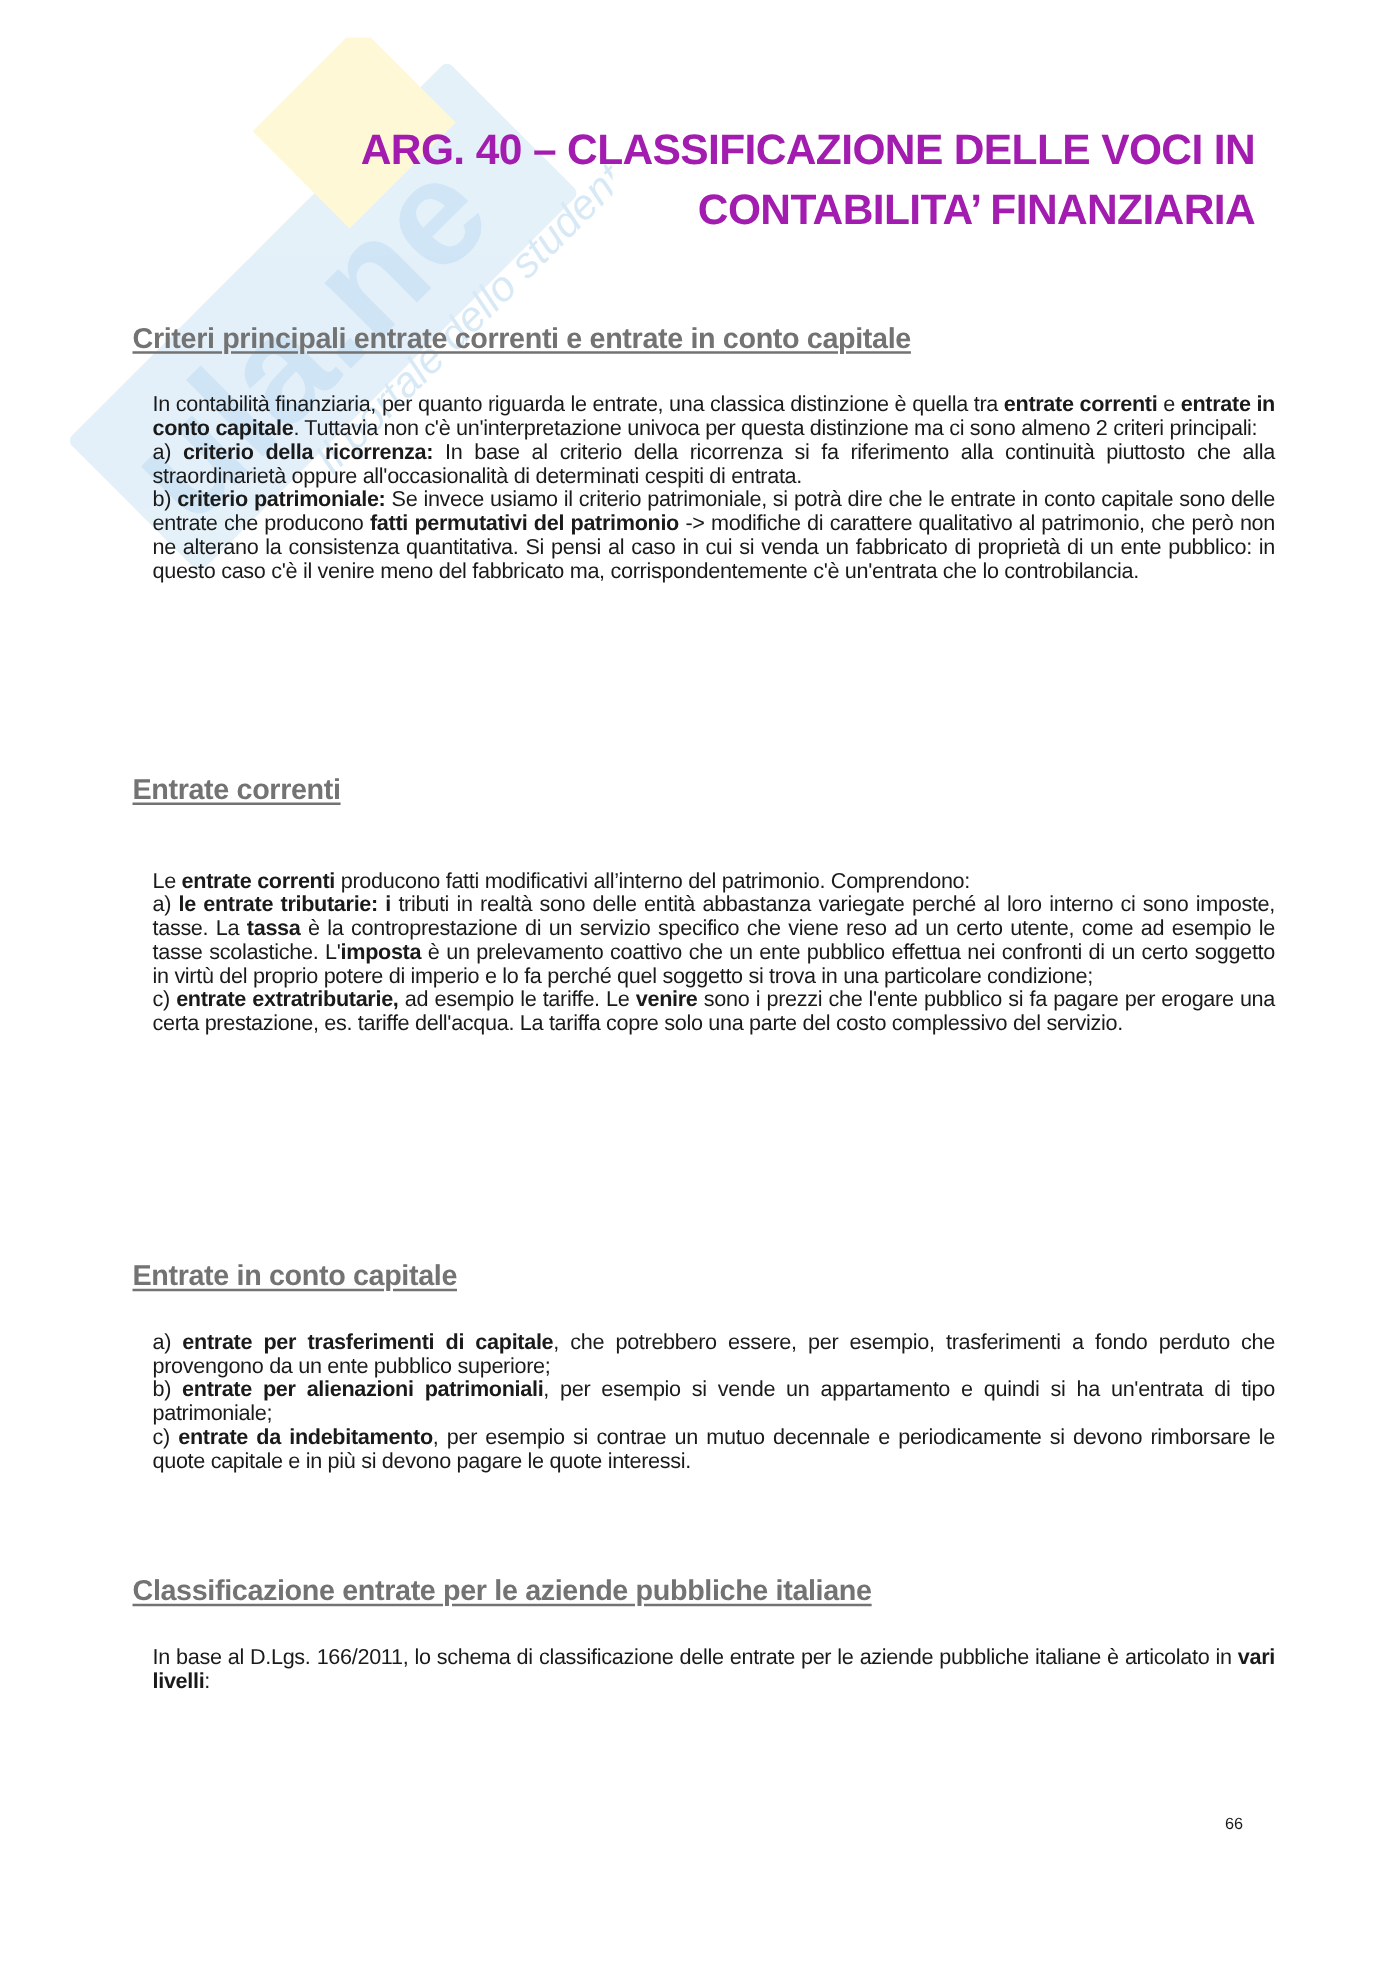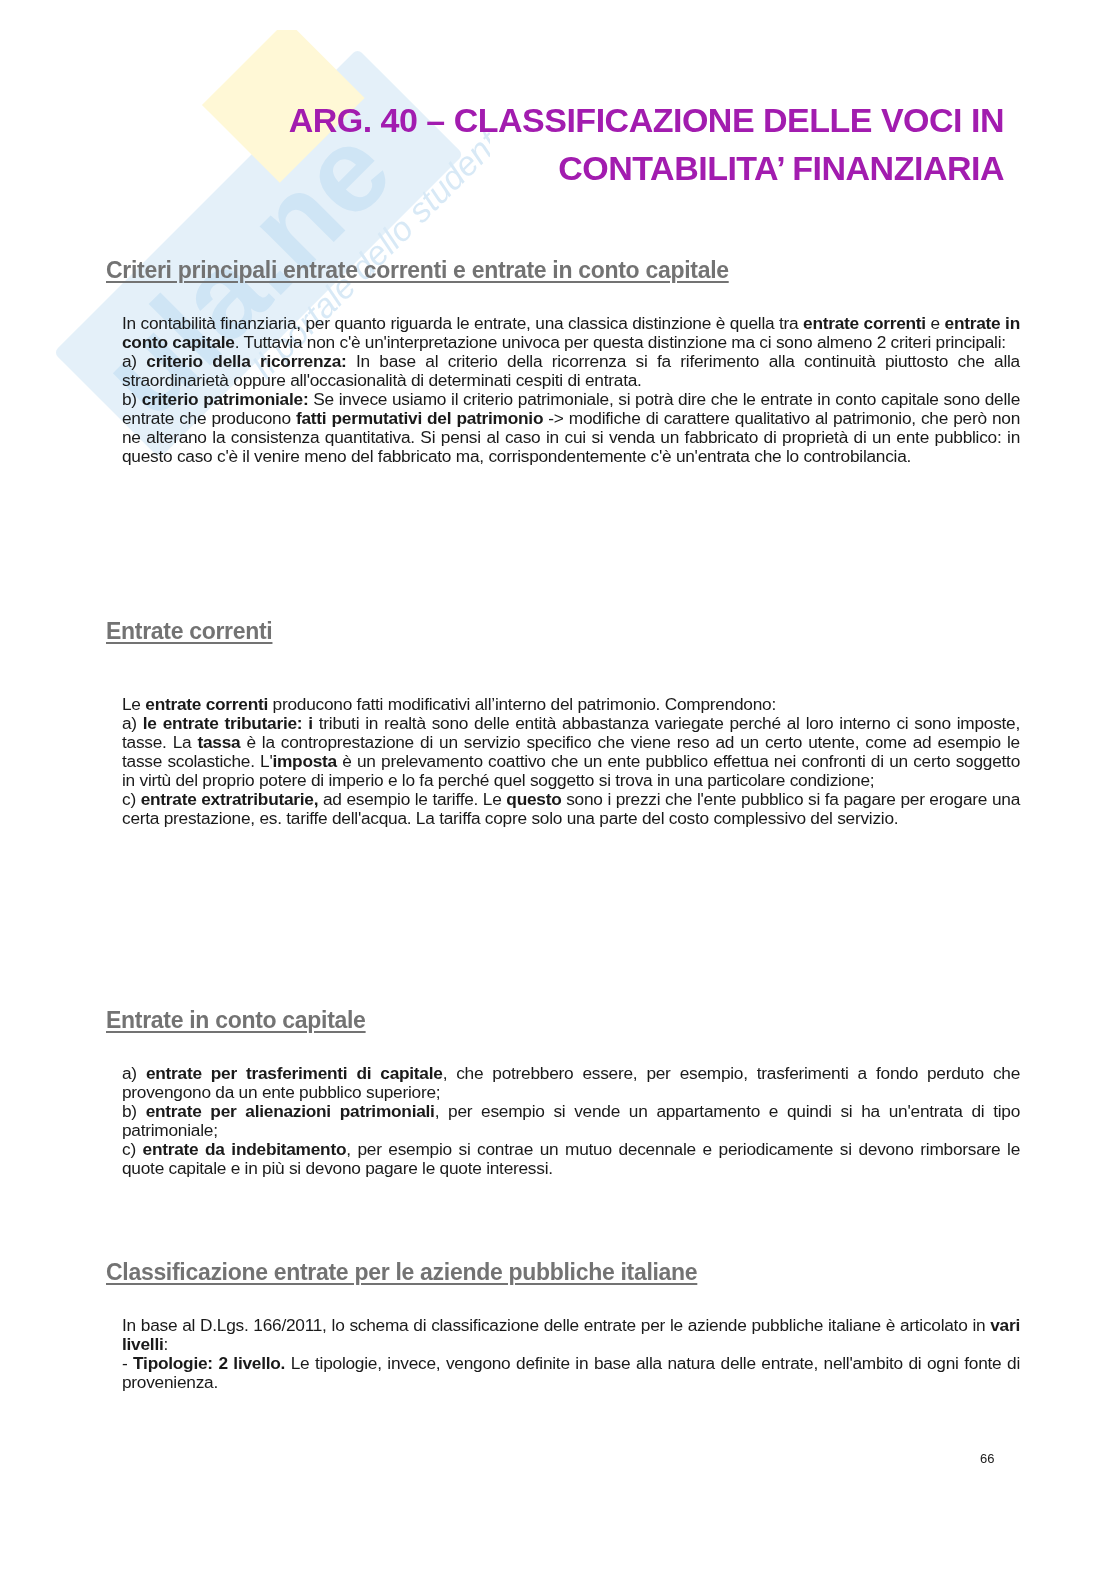--- a/index.html
+++ b/index.html
@@ -35,30 +35,29 @@
   <div class="para" style="top:314px;">
     <p><span>In contabilità finanziaria, per quanto riguarda le entrate, una classica distinzione è quella tra </span><b>entrate correnti</b><span> e </span><b>entrate in conto capitale</b><span>. Tuttavia non c'è un'interpretazione univoca per questa distinzione ma ci sono almeno 2 criteri principali:</span></p>
     <p><span>a) </span><b>criterio della ricorrenza:</b><span> In base al criterio della ricorrenza si fa riferimento alla continuità piuttosto che alla straordinarietà oppure all'occasionalità di determinati cespiti di entrata.</span></p>
     <p><span>b) </span><b>criterio patrimoniale:</b><span> Se invece usiamo il criterio patrimoniale, si potrà dire che le entrate in conto capitale sono delle entrate che producono </span><b>fatti permutativi del patrimonio</b><span> -&gt; modifiche di carattere qualitativo al patrimonio, che però non ne alterano la consistenza quantitativa. Si pensi al caso in cui si venda un fabbricato di proprietà di un ente pubblico: in questo caso c'è il venire meno del fabbricato ma, corrispondentemente c'è un'entrata che lo controbilancia.</span></p>
   </div>
 
   <div class="h2" style="top:617px;">Entrate correnti</div>
   <div class="para" style="top:695px;">
     <p><span>Le </span><b>entrate correnti</b><span> producono fatti modificativi all’interno del patrimonio. Comprendono:</span></p>
     <p><span>a) </span><b>le entrate tributarie: i</b><span> tributi in realtà sono delle entità abbastanza variegate perché al loro interno ci sono imposte, tasse. La </span><b>tassa</b><span> è la controprestazione di un servizio specifico che viene reso ad un certo utente, come ad esempio le tasse scolastiche. L'</span><b>imposta</b><span> è un prelevamento coattivo che un ente pubblico effettua nei confronti di un certo soggetto in virtù del proprio potere di imperio e lo fa perché quel soggetto si trova in una particolare condizione;</span></p>
-    <p><span>c) </span><b>entrate extratributarie,</b><span> ad esempio le tariffe. Le </span><b>questo</b><span> sono i prezzi che l'ente pubblico si fa pagare per erogare una certa prestazione, es. tariffe dell'acqua. La tariffa copre solo una parte del costo complessivo del servizio.</span></p>
+    <p><span>c) </span><b>entrate extratributarie,</b><span> ad esempio le tariffe. Le </span><b>venire</b><span> sono i prezzi che l'ente pubblico si fa pagare per erogare una certa prestazione, es. tariffe dell'acqua. La tariffa copre solo una parte del costo complessivo del servizio.</span></p>
   </div>
 
   <div class="h2" style="top:1006px;">Entrate in conto capitale</div>
   <div class="para" style="top:1064px;">
     <p><span>a) </span><b>entrate per trasferimenti di capitale</b><span>, che potrebbero essere, per esempio, trasferimenti a fondo perduto che provengono da un ente pubblico superiore;</span></p>
     <p><span>b) </span><b>entrate per alienazioni patrimoniali</b><span>, per esempio si vende un appartamento e quindi si ha un'entrata di tipo patrimoniale;</span></p>
     <p><span>c) </span><b>entrate da indebitamento</b><span>, per esempio si contrae un mutuo decennale e periodicamente si devono rimborsare le quote capitale e in più si devono pagare le quote interessi.</span></p>
   </div>
 
   <div class="h2" style="top:1258px;">Classificazione entrate per le aziende pubbliche italiane</div>
   <div class="para" style="top:1316px;">
     <p><span>In base al D.Lgs. 166/2011, lo schema di classificazione delle entrate per le aziende pubbliche italiane è articolato in </span><b>vari livelli</b><span>:</span></p>
-    <p><span>- </span><b>Tipologie: 2 livello.</b><span> Le tipologie, invece, vengono definite in base alla natura delle entrate, nell'ambito di ogni fonte di provenienza.</span></p>
   </div>
 </div>
 
 <div class="page-number">66</div>
 
 </body></html>

